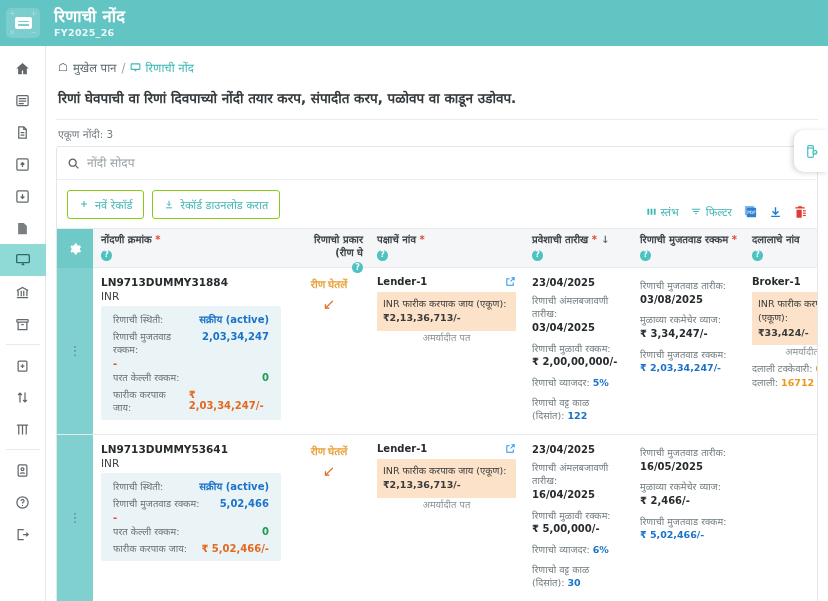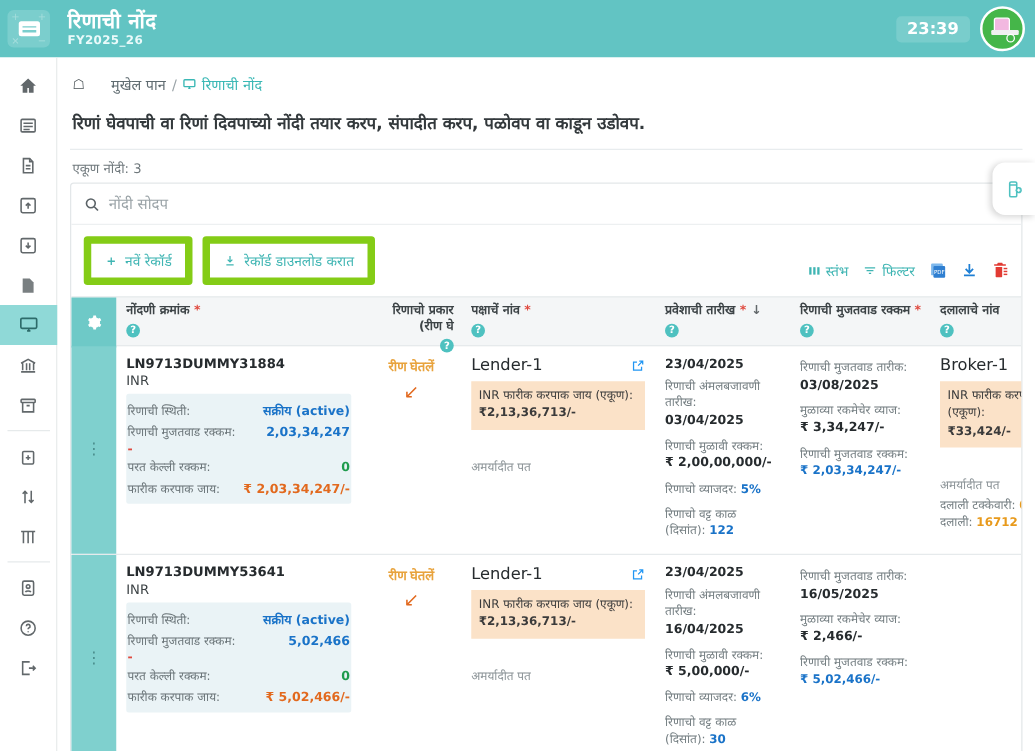--- a/index.html
+++ b/index.html
@@ -75,21 +75,21 @@
   
   .content {
     position: absolute; top: 46px; left: 46px; width: 782px; height: 555px;
     background: #ffffff; overflow: hidden;
   }
   .breadcrumb {
     display: flex; align-items: center; gap: 5px;
     padding: 14px 0 0 12px; font-size: 11.5px; color: #5f6b70;
   }
   .bc-home-ico { color: #4a5256; font-size: 11px; }
-  .bc-link { color: #5f6b70; margin-left: 16px; }
+  .bc-link { color: #5f6b70; }
   .bc-sep { color: #9aa3a7; }
   .bc-current { color: #3bb8b5; display: flex; align-items: center; gap: 4px; }
 
   .page-desc {
     padding: 14px 12px 0 12px;
     font-size: 13.5px; color: #33393c; font-weight: 700;
   }
   .hr-line { margin: 12px 10px 0 10px; border-top: 1px solid #e8ecee; }
 
   .count-line { padding: 7px 0 0 12px; font-size: 10.5px; color: #70797d; }
@@ -107,21 +107,21 @@
   .search-input {
     border: none; outline: none; font-size: 12px; color: #5b6367; width: 300px;
     font-family: "DejaVu Sans", "Liberation Sans", sans-serif; background: transparent;
   }
   .search-input::placeholder { color: #9aa3a7; }
 
   .toolbar {
     display: flex; align-items: center; padding: 9px 10px 9px 10px; gap: 8px;
   }
   .btn {
-    border: 6px solid #84cc16; background: #fff; color: #3fb5b3;
+    border: 1px solid #84cc16; background: #fff; color: #3fb5b3;
     font-size: 11px; border-radius: 3px; padding: 6px 11px;
     display: flex; align-items: center; gap: 6px; cursor: pointer;
     font-family: "DejaVu Sans", "Liberation Sans", sans-serif;
   }
   .toolbar-right { margin-left: auto; display: flex; align-items: center; gap: 11px; margin-top: 15px; }
   .tb-item {
     display: flex; align-items: center; gap: 4px; font-size: 11px;
     color: #3fb5b3; cursor: pointer;
   }
   .tb-icon-btn { cursor: pointer; display: flex; align-items: center; }
@@ -160,43 +160,43 @@
     width: 36px; min-width: 36px; background: #7fd0ce;
     display: flex; align-items: center; justify-content: center;
   }
   .dots { color: #4b8f8e; font-size: 13px; line-height: .5; letter-spacing: 0; }
   .td { padding: 8px 8px 8px 8px; font-size: 10px; color: #454c4f; }
 
   .reg-no { font-size: 10.5px; font-weight: 700; color: #262b2e; }
   .cur { font-size: 10.5px; color: #3c4245; margin-top: 2px; }
 
   .infobox {
-    background: #eaf3f6; border-radius: 2px; margin-top: 4px; padding: 4px 1px;
+    background: #eaf3f6; border-radius: 2px; margin-top: 4px; padding: 4px 12px;
   }
   .kv { display: flex; justify-content: space-between; align-items: baseline; padding: 2px 0; gap: 6px; }
   .k { color: #6a7478; font-size: 9.5px; }
   .v { font-weight: 700; font-size: 10px; }
   .v-blue { color: #1a73c8; }
   .v-green { color: #1f9b4d; }
   .v-orange { color: #e2691e; }
   .neg { color: #e04a3f; font-weight: 700; font-size: 10px; }
 
   .type-cell { text-align: center; padding-top: 9px; }
   .type-label { font-size: 10.5px; font-weight: 700; }
   .type-borrow { color: #e8a33d; font-family: Liberation Serif, serif; }
   .type-arrow { font-size: 15px; margin-top: 4px; display: block; }
   .arrow-borrow { color: #e2691e; }
 
   .party-head { display: flex; align-items: center; justify-content: space-between; }
-  .party-name { font-size: 13px; font-weight: 400; color: #262b2e; }
+  .party-name { font-size: 10px; font-weight: 700; color: #262b2e; }
   .ext-ico { color: #2196f3; cursor: pointer; display: flex; }
   .amt-box { margin-top: 5px; padding: 5px 6px; font-size: 9.5px; line-height: 1.5; }
   .amt-box.orange { background: #fbe2c8; color: #3b3b3b; }
   .amt-box b { font-weight: 700; }
-  .credit-note { margin-top: 23px; font-size: 9.5px; color: #8b9397; }
+  .credit-note { margin-top: 0; font-size: 9.5px; color: #8b9397; text-align: center; }
 
   .dl { font-size: 9.5px; line-height: 1.45; }
   .dl .lab { color: #737d81; }
   .dl .val { color: #262b2e; font-weight: 700; font-size: 10px; }
   .dl .val-blue { color: #1a73c8; font-weight: 700; }
   .dl .sect { padding: 3px 0; }
   .dl-right { text-align: left; }
 
   .broker-sub { margin-top: 4px; font-size: 9.5px; line-height: 1.5; }
 
@@ -220,28 +220,20 @@
         <span class="logo-plus lp1">+</span>
         <span class="logo-plus lp2">+</span>
         <span class="logo-plus lp3">×</span>
         <span class="logo-plus lp4">−</span>
         <div class="logo-lines"></div>
       </div>
     </div>
     <div class="topbar-titles">
       <div class="topbar-title">रिणाची नोंद</div>
       <div class="topbar-sub">FY2025_26</div>
-    </div>
-    <div class="topbar-right">
-      <div class="clock">23:39</div>
-      <div class="avatar">
-        <div class="av-monitor"></div>
-        <div class="av-desk"></div>
-        <div class="av-dot"></div>
-      </div>
     </div>
   </div>
 
   <div class="sidebar">
     <div class="side-item">
       <svg width="15" height="15" viewBox="0 0 24 24" fill="currentColor">
           <path d="M12 3 2 12h3v9h6v-6h2v6h6v-9h3z"></path>
         </svg>
     </div>
     <div class="side-item">

